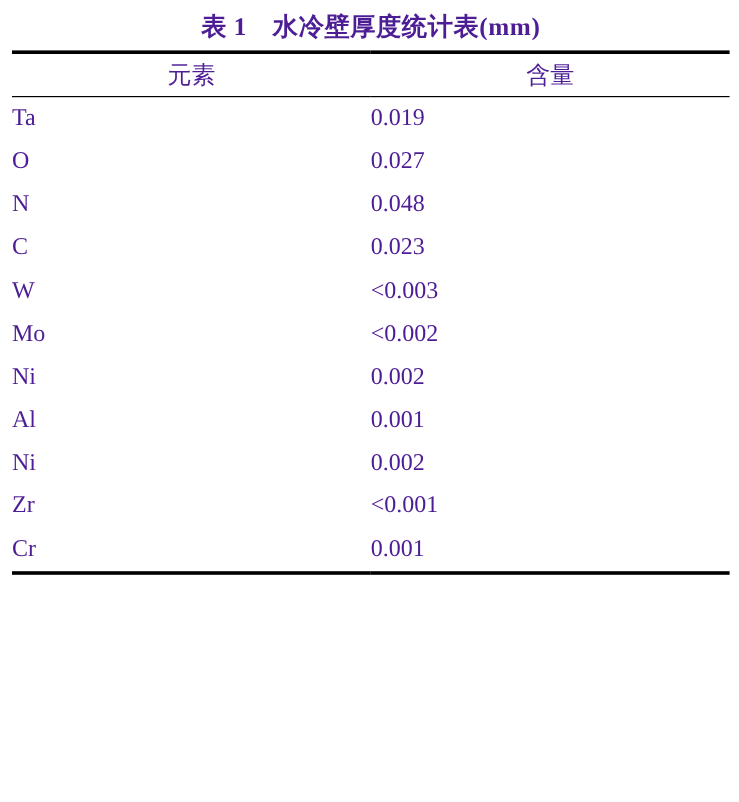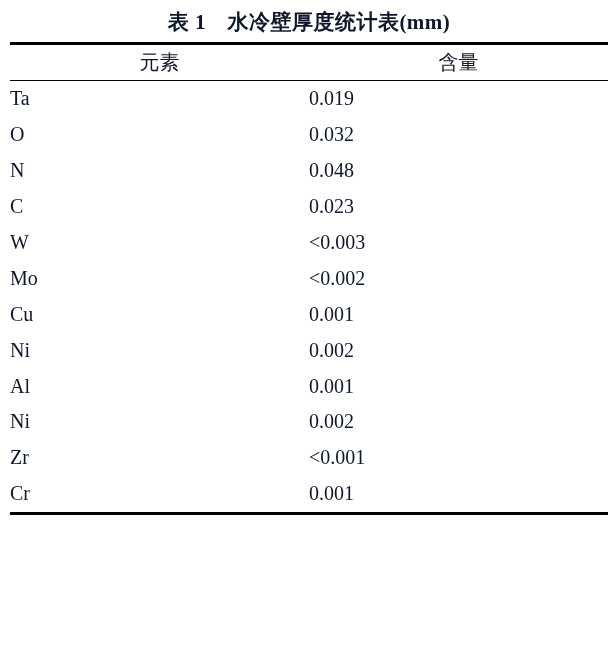--- a/index.html
+++ b/index.html
@@ -6,21 +6,21 @@
     margin: 0;
     padding: 0;
     background: #ffffff;
   }
   .page {
     position: relative;
     width: 616px;
     height: 668px;
     background: #ffffff;
     font-family: "Liberation Serif", "DejaVu Serif", serif;
-    color: #0f172a;
+    color: #4c1d95;
     overflow: hidden;
   }
   .table-wrap {
     position: absolute;
     left: 10px;
     top: 0;
     width: 598px;
   }
   .table-title {
     height: 42px;
@@ -77,21 +77,21 @@
         </tr>
       </thead>
       <tbody id="tbody">
   <tr>
     <td>Ta</td>
     <td>0.019</td>
   </tr>
 
   <tr>
     <td>O</td>
-    <td>0.032</td>
+    <td>0.027</td>
   </tr>
 
   <tr>
     <td>N</td>
     <td>0.048</td>
   </tr>
 
   <tr>
     <td>C</td>
     <td>0.023</td>
@@ -102,24 +102,20 @@
   <tr>
     <td>W</td>
     <td>&lt;0.003</td>
   </tr>
 
   <tr>
     <td>Mo</td>
     <td>&lt;0.002</td>
   </tr>
 
-  <tr>
-    <td>Cu</td>
-    <td>0.001</td>
-  </tr>
 
   <tr>
     <td>Ni</td>
     <td>0.002</td>
   </tr>
 
   <tr>
     <td>Al</td>
     <td>0.001</td>
   </tr>

